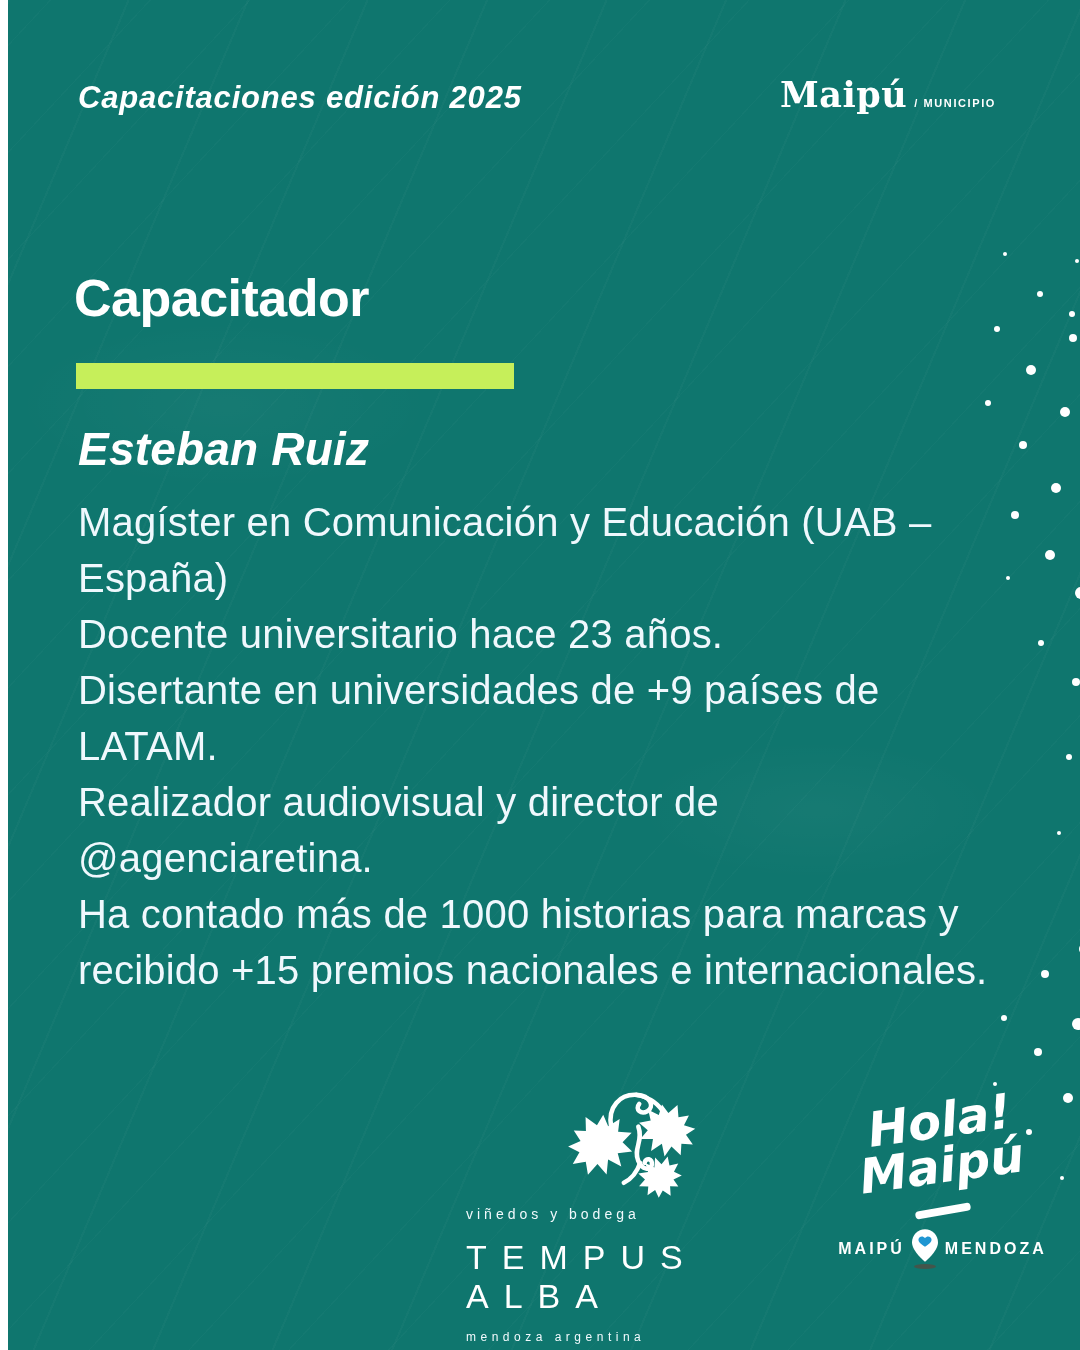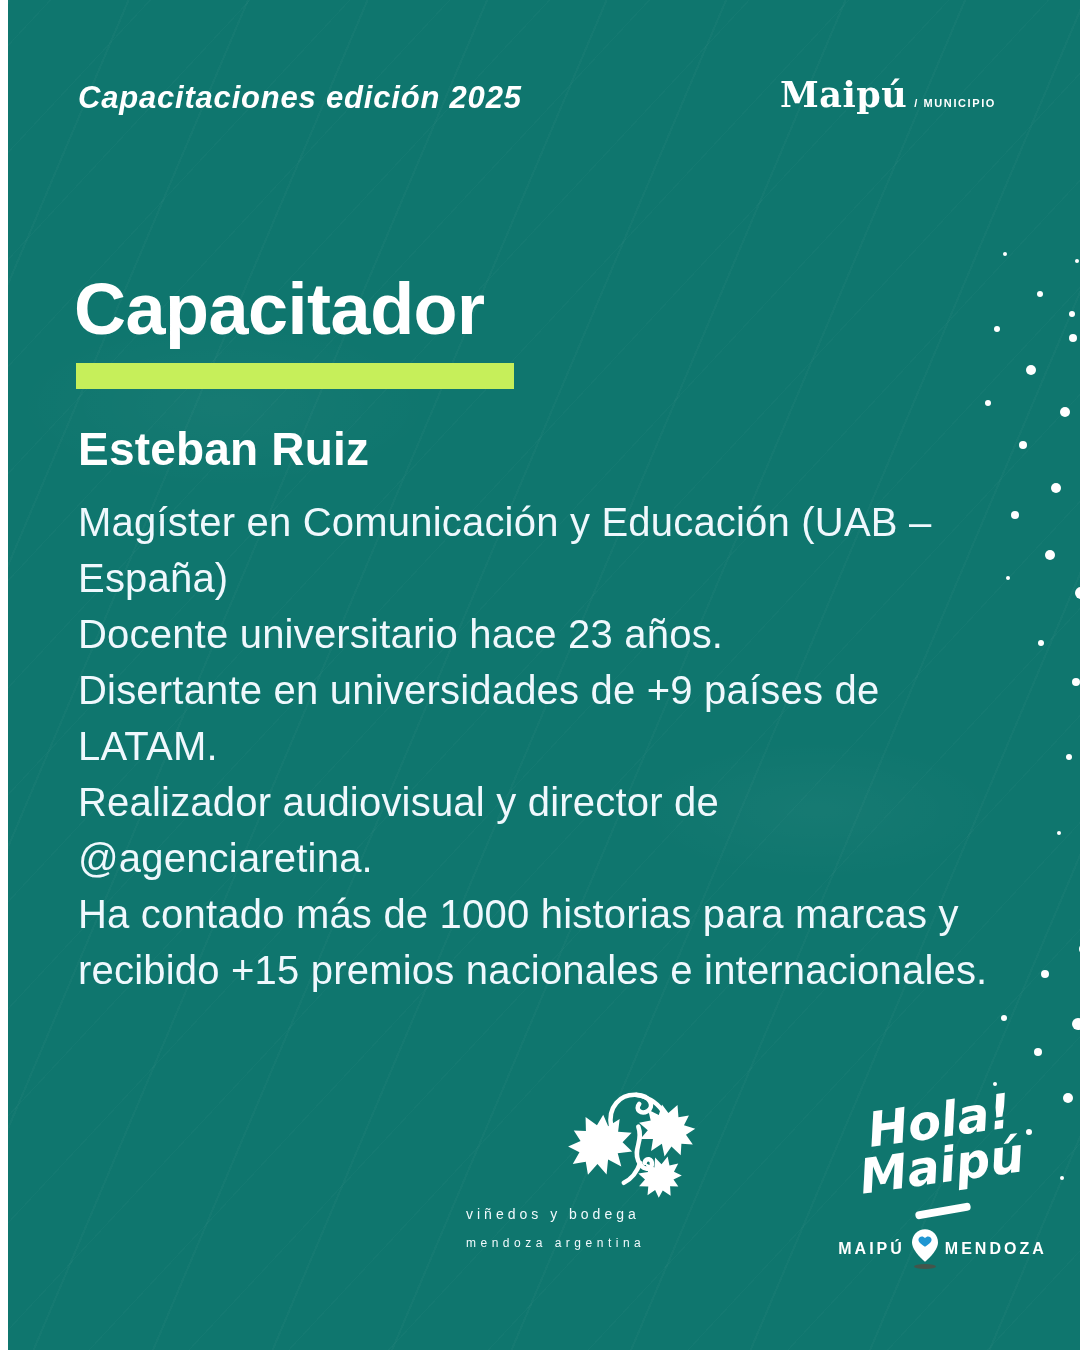--- a/index.html
+++ b/index.html
@@ -25,31 +25,31 @@
     font-size:31px;font-style:italic;font-weight:600;letter-spacing:0.8px;
   }
   .muni{
     position:absolute;right:92px;top:74px;
     display:flex;align-items:baseline;white-space:nowrap;
   }
   .muni-name{font-family:"DejaVu Serif","Liberation Serif",serif;font-weight:700;font-size:35px;letter-spacing:0.5px;}
   .muni-suffix{font-size:11px;font-weight:700;letter-spacing:1.6px;margin-left:7px;}
   .title{
     position:absolute;left:66px;top:268px;
-    font-size:72px;font-weight:700;letter-spacing:-0.5px;
+    font-size:52px;font-weight:700;letter-spacing:-0.5px;
   }
   .accent-bar{
     position:absolute;left:68px;top:363px;
     width:438px;height:26px;background:#c6ef5a;
   }
   .bio{
     position:absolute;left:70px;top:422px;width:925px;
   }
   .trainer-name{
-    font-size:46px;font-weight:700;margin:0 0 18px 0;letter-spacing:0.2px;
+    font-size:46px;font-weight:700;margin:0 0 18px 0;letter-spacing:0.2px;font-style:italic;
   }
   .bio p{
     margin:0;font-size:40px;line-height:56px;font-weight:400;
     color:#eff8fd;letter-spacing:0.2px;
   }
   
   .winery{
     position:absolute;left:458px;top:1086px;width:340px;text-align:left;
   }
   .winery svg{display:block;margin:0 auto;}
@@ -121,20 +121,21 @@
         <use href="#leaf" transform="translate(106,100) rotate(150) scale(0.78)"></use>
       </g>
       <g fill="none" stroke="#ffffff" stroke-width="5" stroke-linecap="round">
         <path d="M52,44 C48,22 62,8 80,9 C96,10 100,22 92,27 C85,31 78,25 83,19"></path>
         <path d="M80,9 C96,12 106,20 112,32"></path>
         <path d="M82,44 C88,60 76,68 82,82 C86,92 96,93 97,86 C98,79 90,78 89,84"></path>
         <path d="M84,84 C80,96 74,102 66,106"></path>
       </g>
     </svg>
     <div class="winery-tagline">viñedos y bodega</div>
+    <div class="winery-name">TEMPUS ALBA</div>
     <div class="winery-sub">mendoza argentina</div>
   </div>
 
   <div class="hola">
     <div class="hola-script">
       <div class="l1">Hola!</div>
       <div class="l2">Maipú</div>
     </div>
     <div class="brush"></div>
     <div class="loc-row">

